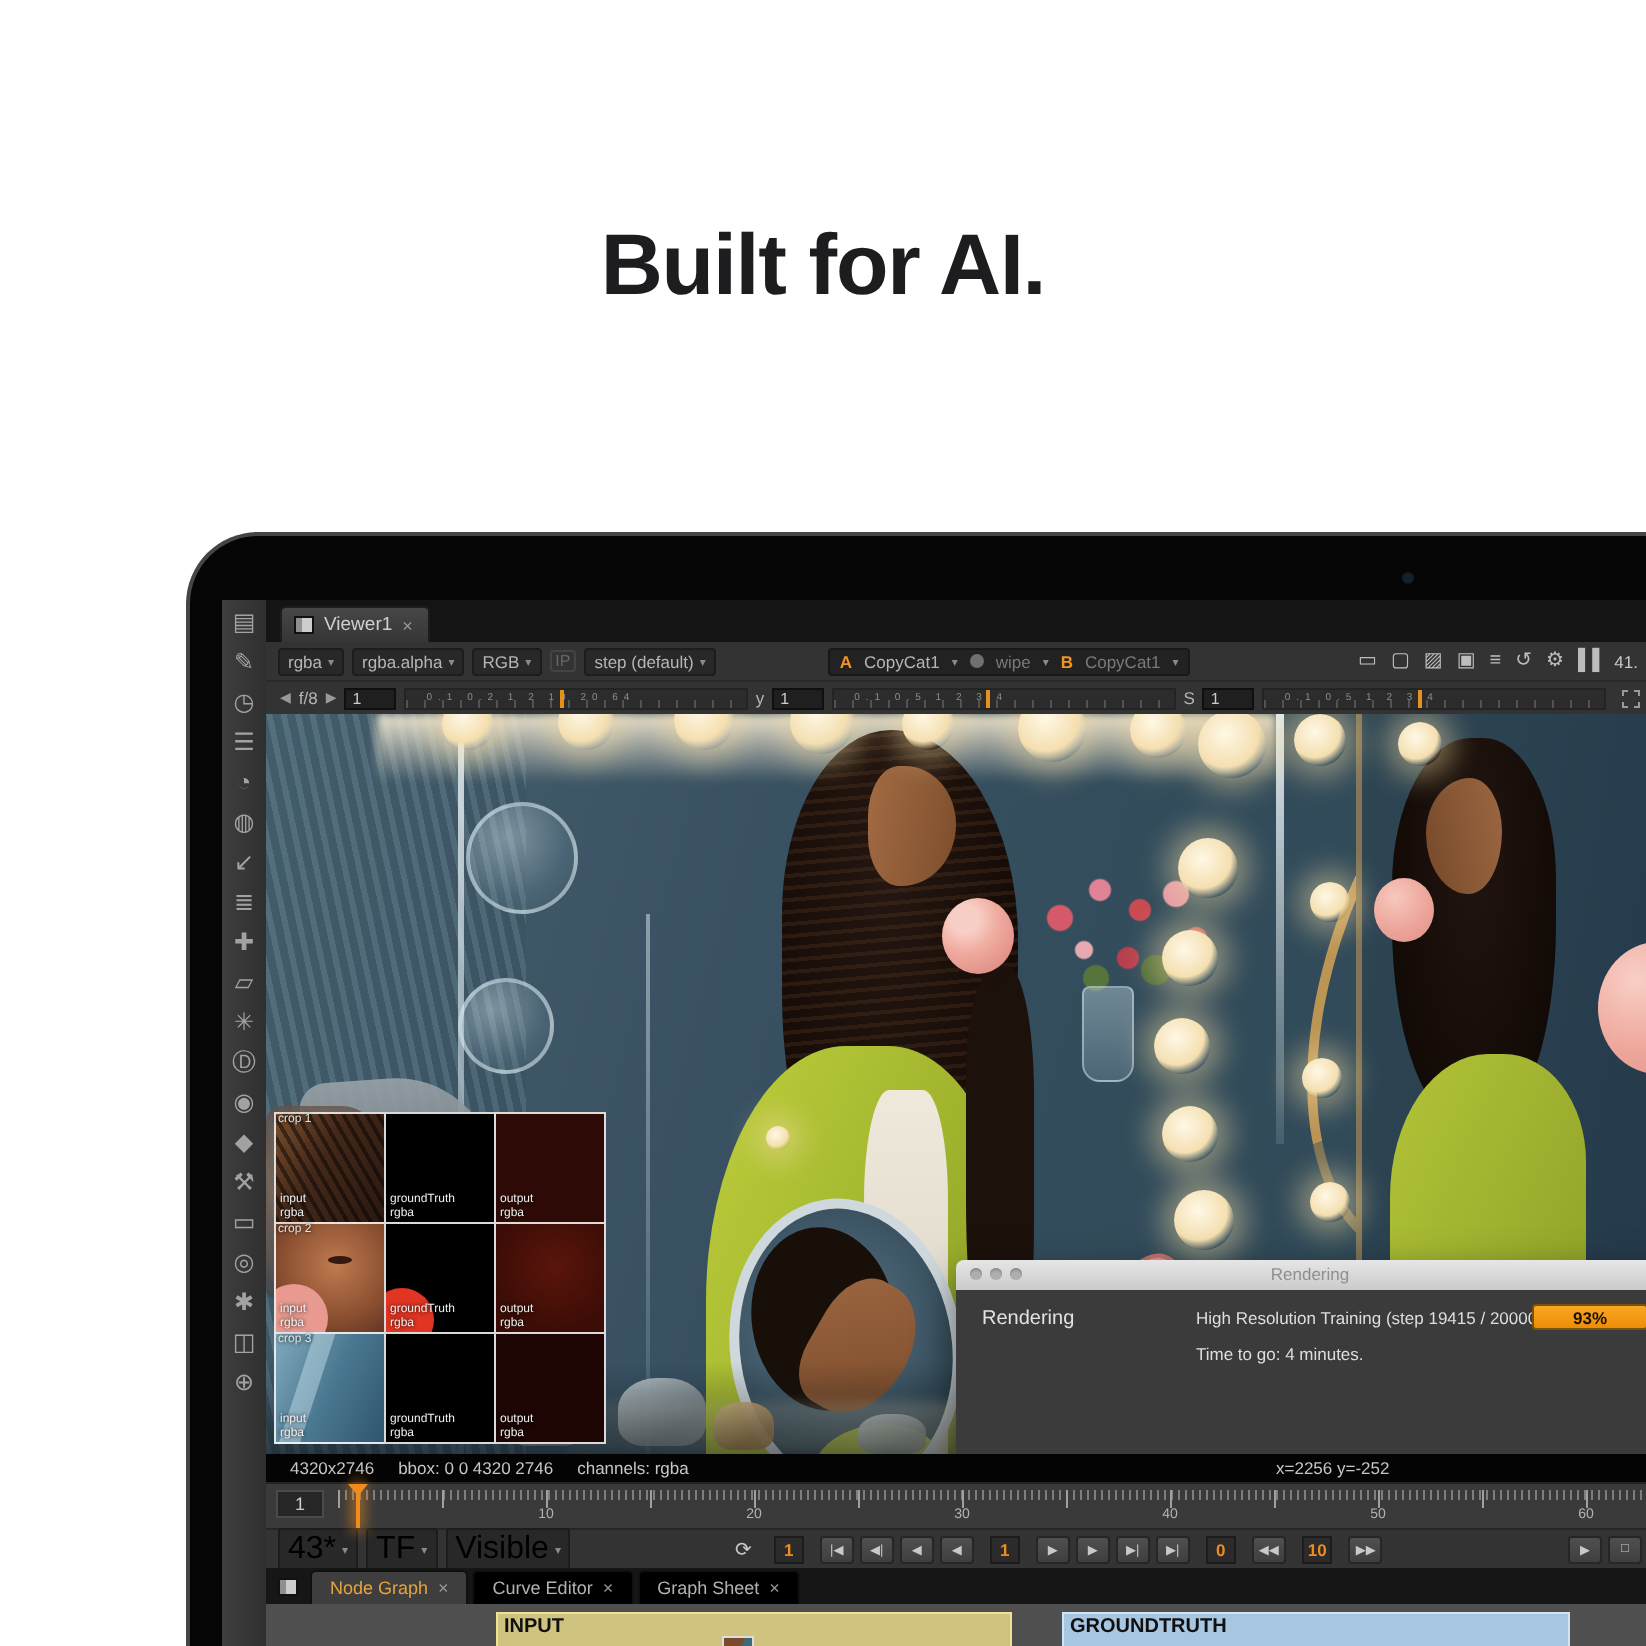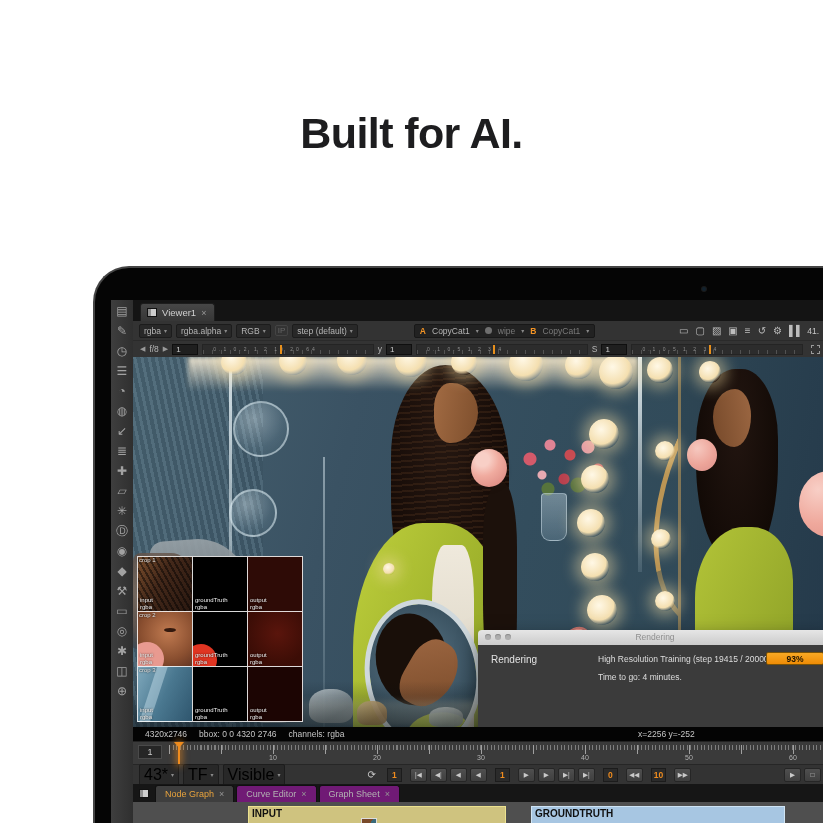--- a/index.html
+++ b/index.html
@@ -154,21 +154,21 @@
   .tbtn{min-width:17px;height:14px;background:linear-gradient(#4f4f4f,#3f3f3f);border:1px solid #262626;border-radius:2px;color:#c9c9c9;font-size:6.5px;display:flex;align-items:center;justify-content:center;padding:0 2px;}
   .tfield{min-width:15px;height:14px;background:#2b2b2b;border:1px solid #1c1c1c;color:#f08c1e;font-size:8.5px;font-weight:bold;display:flex;align-items:center;justify-content:center;padding:0 2px;margin:0 5px;}
   .loopicon{color:#c9c9c9;font-size:10px;margin-right:3px;}
   .rightbtns{margin-left:auto;display:flex;gap:3px;}
 
   
   .docktabs{height:18px;background:#161616;display:flex;align-items:flex-end;padding-left:6px;gap:2px;flex:none;}
   .dock-paneicon{width:10px;height:9px;background:linear-gradient(90deg,#8f8f8f 0 3px,#cdcdcd 3px);border:1px solid #111;align-self:center;margin-right:4px;}
   .dtab{display:flex;align-items:center;gap:5px;padding:3px 9px;font-size:9px;border-radius:3px 3px 0 0;border:1px solid #101010;border-bottom:none;}
   .dtab.active{background:#3e3e3e;color:#e8a33d;}
-  .dtab.inactive{background:#701a75;color:#b2b2b2;}
+  .dtab.inactive{background:#000000;color:#b2b2b2;}
   .nodegraph{flex:1;background:#4f4f4f;position:relative;overflow:hidden;}
   .backdrop{position:absolute;top:4px;height:62px;}
   .backdrop-label{font-size:10px;font-weight:bold;color:#101010;padding:1px 3px;}
   .bd-input{left:115px;width:258px;background:#cfc37f;border:1px solid #ece28f;}
   .bd-gt{left:398px;width:254px;background:#a7c6e2;border:1px solid #cfe4f4;}
   .inthumb{position:absolute;left:112px;top:11px;width:16px;height:12px;border:1px solid #ddd;background:linear-gradient(120deg,#7a4a2a 0 55%,#3a6a7a 55%);}
 </style>
 </head>
 <body>
 

